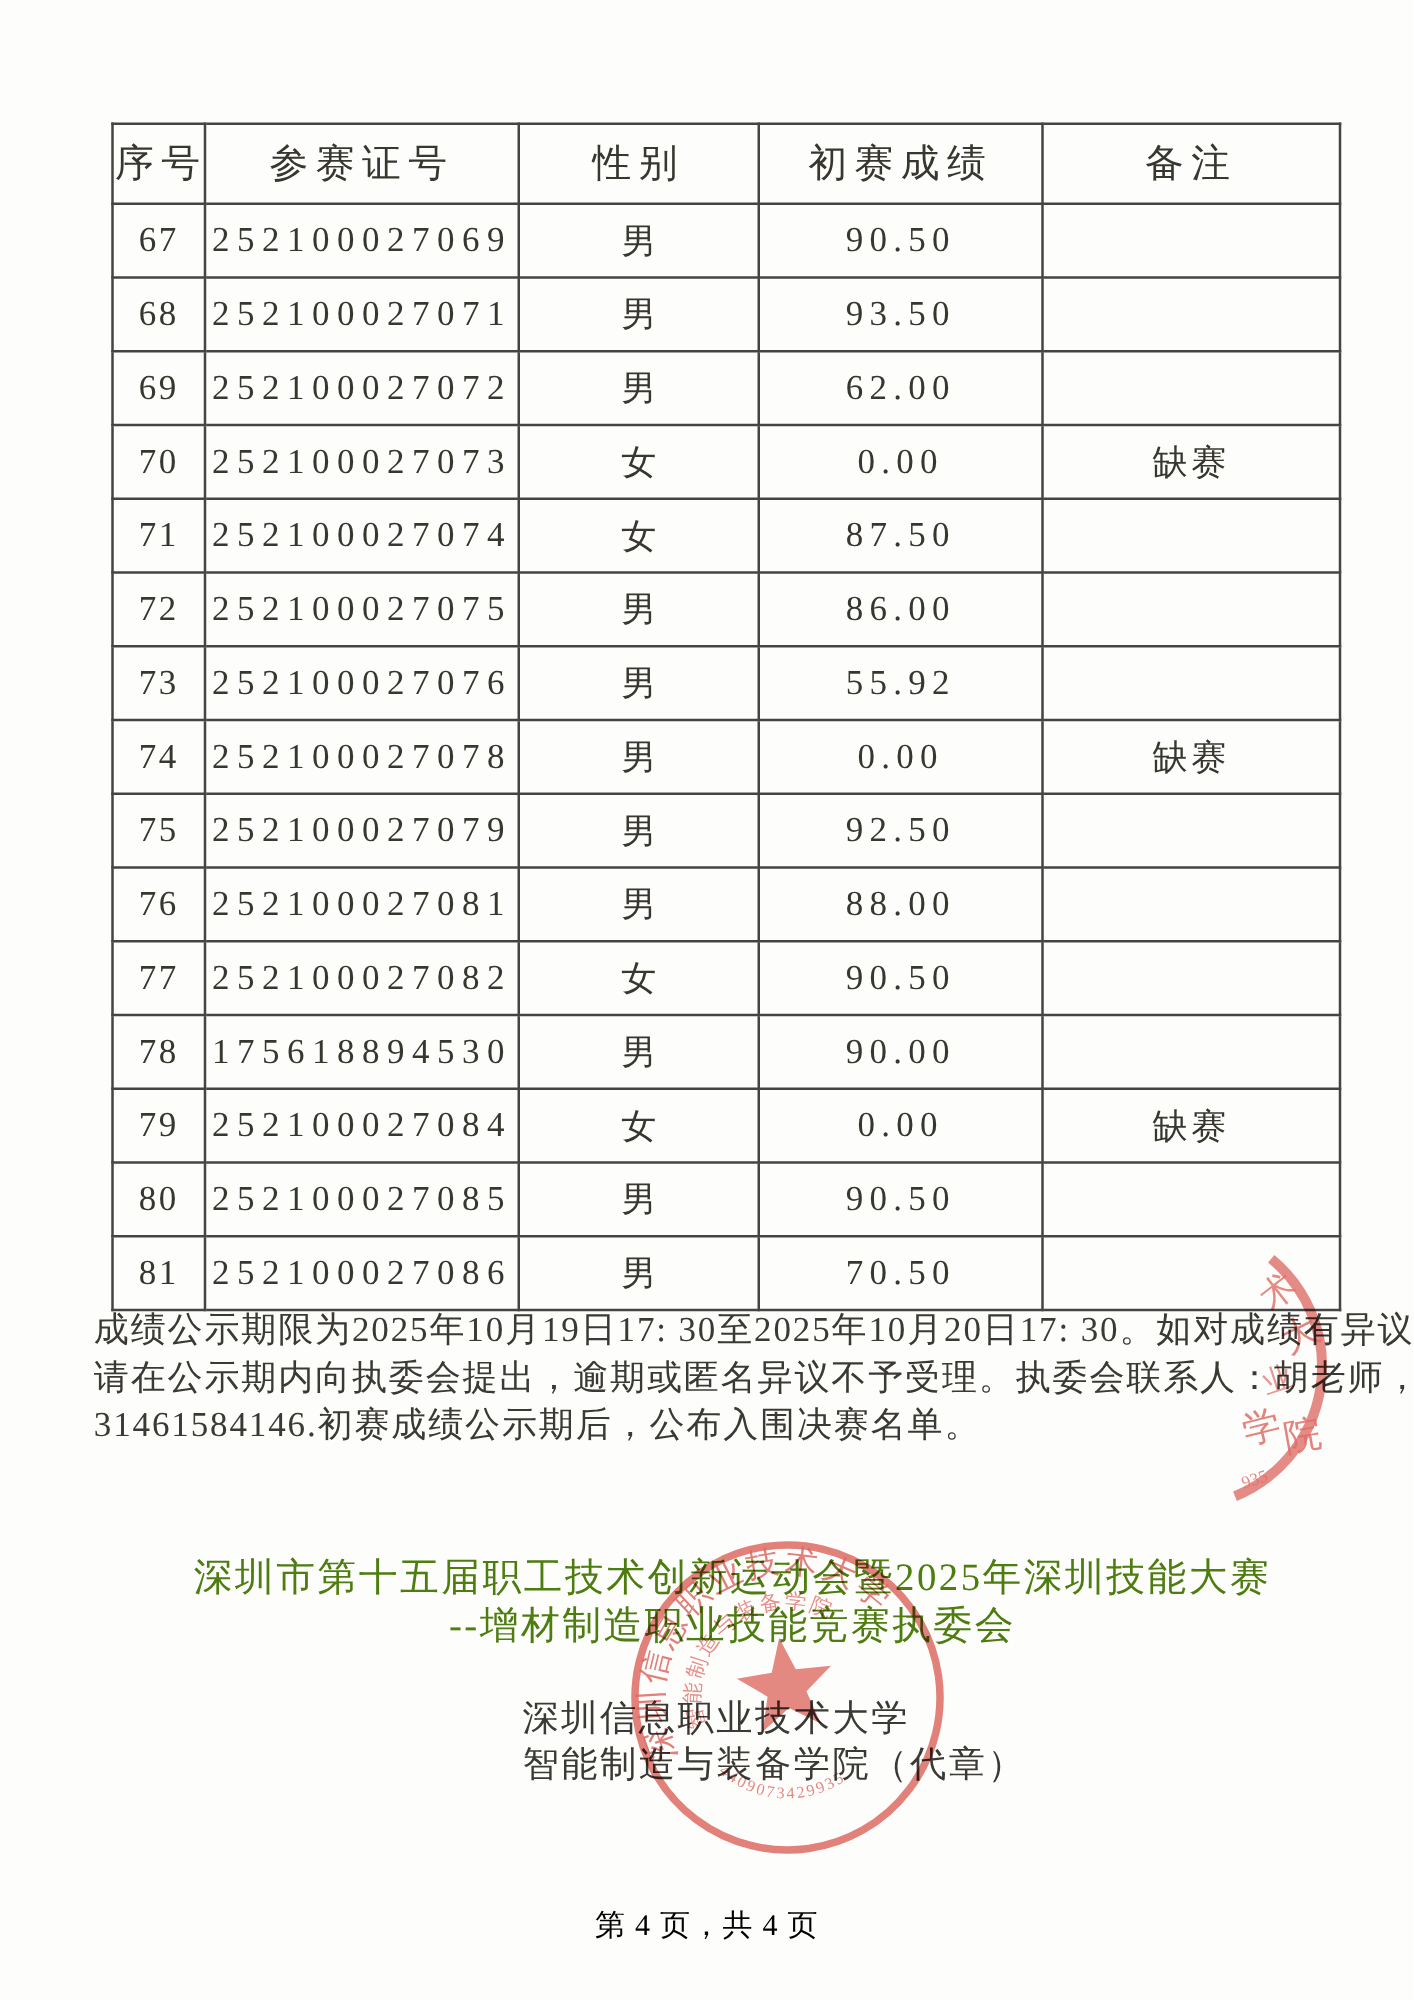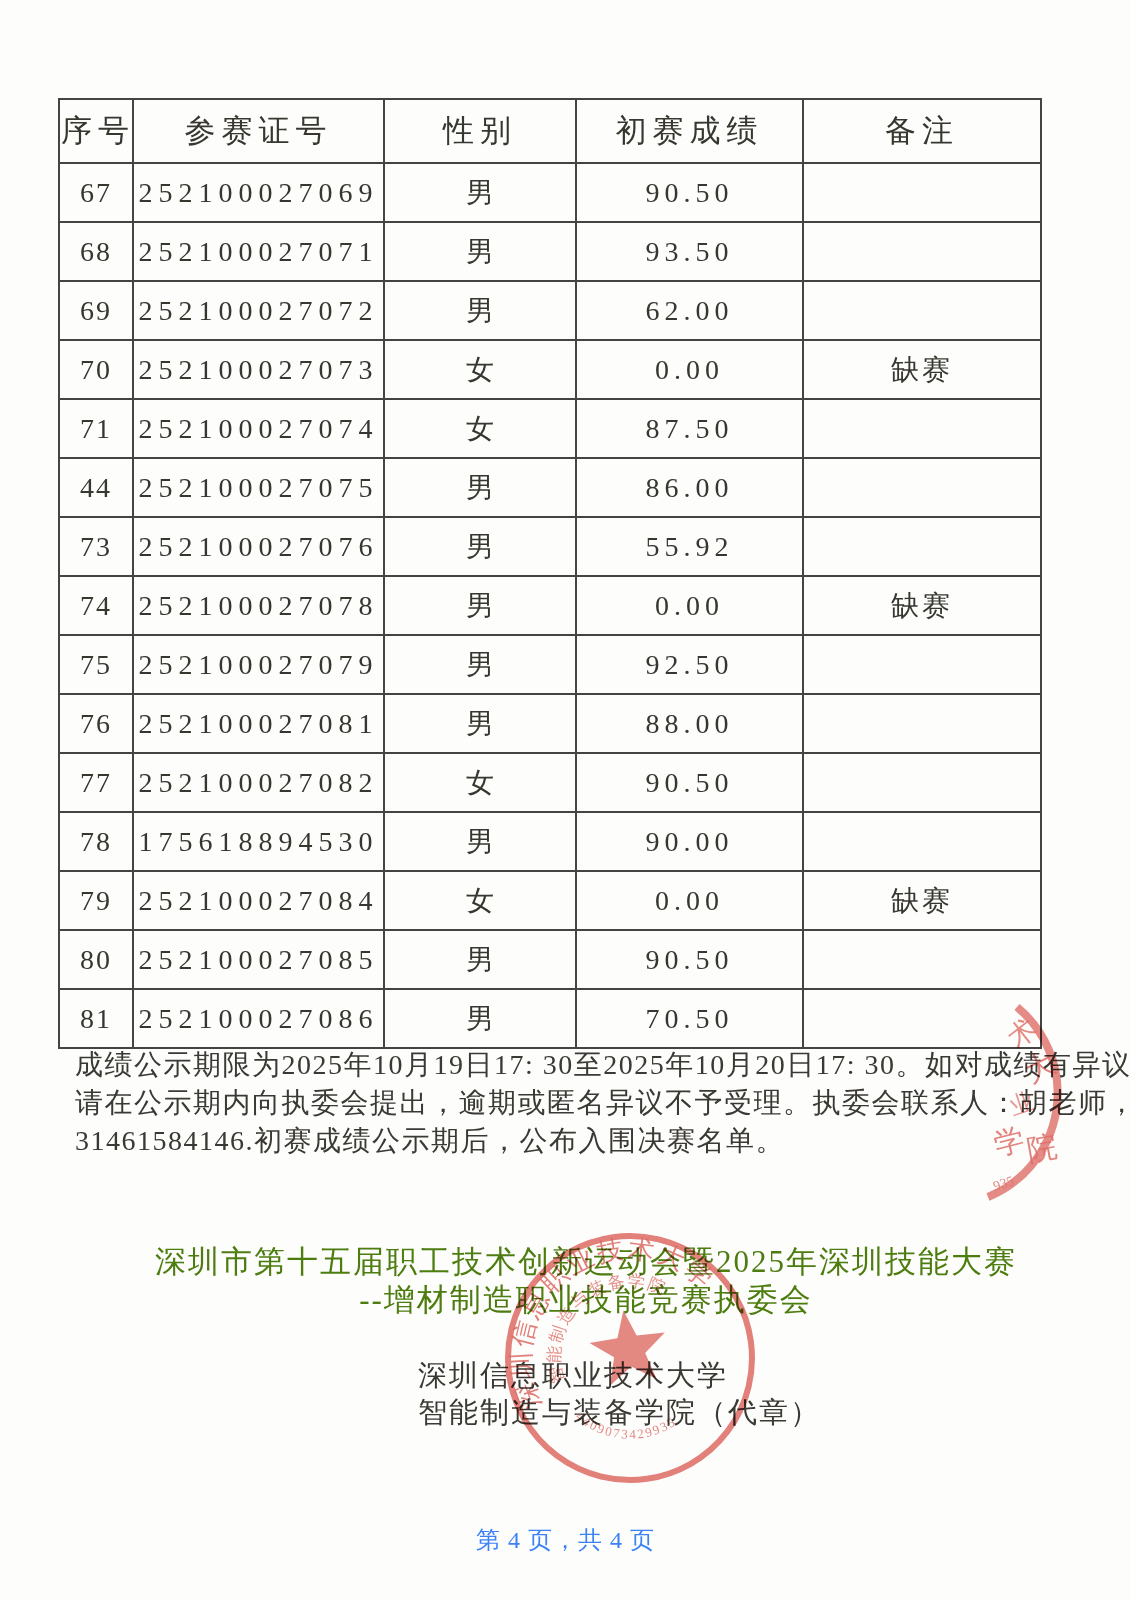--- a/index.html
+++ b/index.html
@@ -6,21 +6,21 @@
   .page{
     position:relative;
     width:1131px;height:1600px;
     background:#fdfdfc;
     overflow:hidden;
     font-family:"Liberation Serif","DejaVu Serif",serif;
     color:#333231;
   }
   
   table.results{
-    position:absolute;left:58px;top:98px;width:982px;
+    position:absolute;left:89px;top:98px;width:982px;
     border-collapse:collapse;table-layout:fixed;
     background:transparent;
   }
   table.results th,table.results td{
     border:2px solid #454443;
     text-align:center;vertical-align:middle;
     font-weight:normal;
     color:#37362f;
     overflow:hidden;white-space:nowrap;
   }
@@ -51,21 +51,21 @@
   
   .signature{
     position:absolute;left:418px;top:1357px;
     font-size:29px;line-height:37px;letter-spacing:2px;
     color:#3a3933;white-space:nowrap;
   }
   .signature .sig-date{padding-left:36px;letter-spacing:3px;}
   
   .footer{
     position:absolute;left:0;top:1524px;width:100%;
-    text-align:center;font-size:24px;color:#3b82f6;
+    text-align:center;font-size:24px;color:#000000;
     letter-spacing:1px;
     font-family:Liberation Serif, serif;
   }
   
   .stamp-main{
     position:absolute;left:498px;top:1226px;width:264px;height:264px;
     mix-blend-mode:multiply;opacity:.82;
     transform:rotate(-8deg);
     pointer-events:none;
   }
@@ -130,21 +130,21 @@
           <td class="c-note">缺赛</td>
         </tr>
         <tr>
           <td class="c-index">71</td>
           <td class="c-id">252100027074</td>
           <td class="c-gender">女</td>
           <td class="c-score">87.50</td>
           <td class="c-note"></td>
         </tr>
         <tr>
-          <td class="c-index">44</td>
+          <td class="c-index">72</td>
           <td class="c-id">252100027075</td>
           <td class="c-gender">男</td>
           <td class="c-score">86.00</td>
           <td class="c-note"></td>
         </tr>
         <tr>
           <td class="c-index">73</td>
           <td class="c-id">252100027076</td>
           <td class="c-gender">男</td>
           <td class="c-score">55.92</td>

